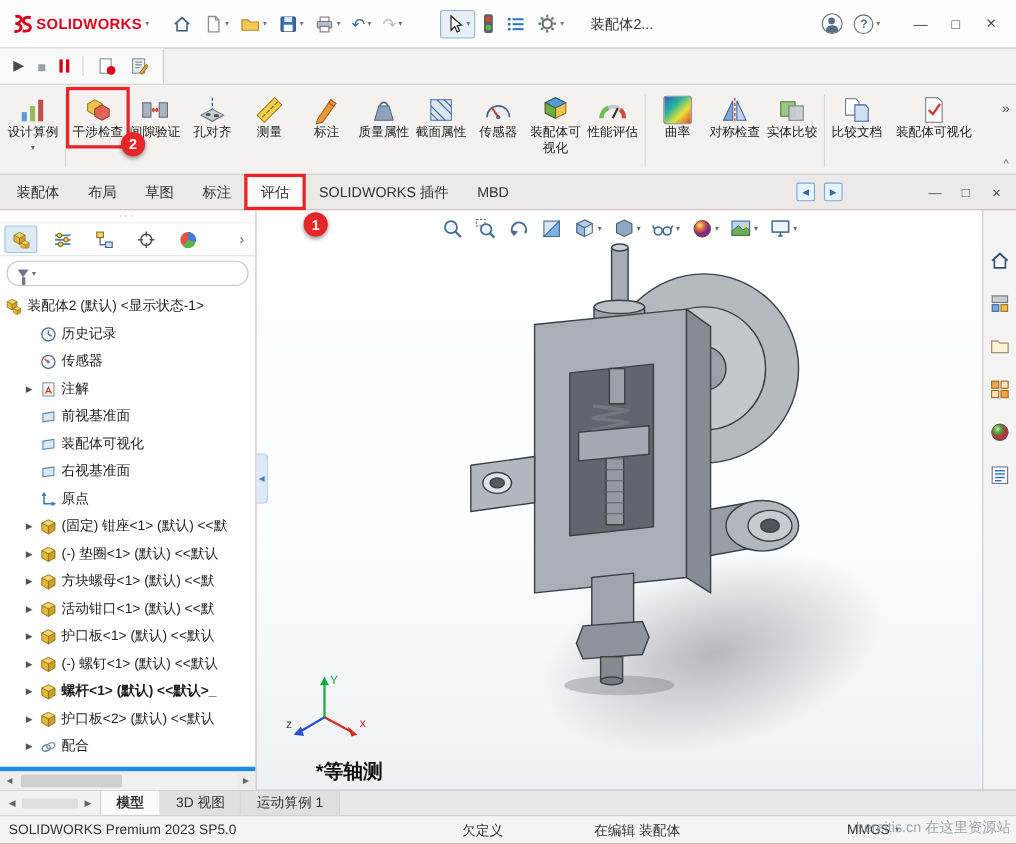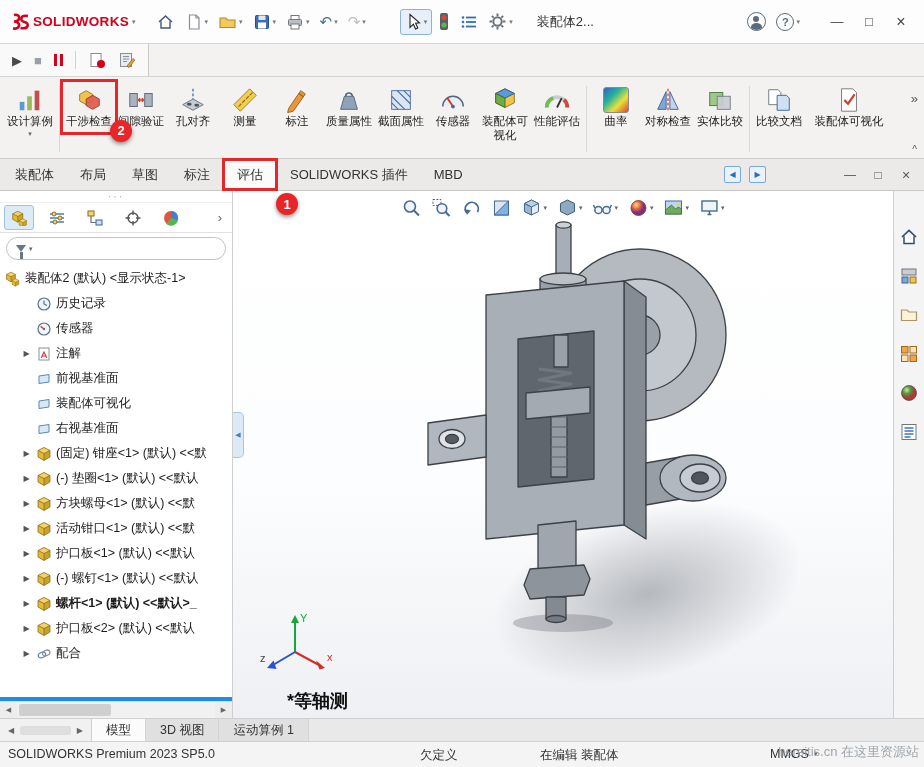--- a/index.html
+++ b/index.html
@@ -101,21 +101,21 @@
 
   .task-pane { width:31px; flex:0 0 auto; border-left:1px solid #cfcfcf; background:#f4f4f4; display:flex; flex-direction:column; align-items:center; padding-top:34px; gap:15px; }
   .tp-btn { width:24px; height:24px; display:flex; align-items:center; justify-content:center; }
 
   
   .bottom-bar { height:23px; flex:0 0 auto; display:flex; align-items:stretch; background:#e9e9e9; border-top:1px solid #cfcfcf; }
   .bb-scroll { width:92px; flex:0 0 auto; display:flex; align-items:center; gap:3px; padding:0 5px; border-right:1px solid #cfcfcf; background:#f1f1f1; }
   .bb-arrow { font-size:8px; color:#666; padding:0 3px; }
   .bb-track { flex:1; height:9px; background:#dedede; border-radius:2px; }
   .btab { padding:0 14px; display:flex; align-items:center; font-size:12.5px; color:#333; border-right:1px solid #d4d4d4; background:#e0e0e0; }
-  .btab.active { background:#fbfbfb; font-weight:normal; }
+  .btab.active { background:#fbfbfb; font-weight:bold; }
 
   
   .statusbar { height:26px; flex:0 0 auto; background:#f4f4f4; border-top:1px solid #d0d0d0; position:relative; font-size:12.5px; color:#333; }
   .sb-item { position:absolute; top:5px; }
   .sb-product { left:8px; }
   .sb-def { left:420px; }
   .sb-edit { left:540px; }
   .sb-units { left:770px; display:flex; align-items:center; gap:5px; }
   .sb-units .caret { font-size:7px; color:#666; }
   .watermark { position:absolute; right:5px; bottom:6px; z-index:60; font-size:13px; color:rgba(145,150,158,.85); pointer-events:none; }
@@ -598,20 +598,27 @@
           <span>装配体可视化</span>
         </div>
         <div class="tree-row child">
           <span class="tw"></span>
           <svg class="ticon">
               <use href="#sym-plane" width="16" height="16"></use>
             </svg>
           <span>右视基准面</span>
         </div>
         <div class="tree-row child">
+          <span class="tw"></span>
+          <svg class="ticon">
+              <use href="#sym-origin" width="16" height="16"></use>
+            </svg>
+          <span>原点</span>
+        </div>
+        <div class="tree-row child">
           <span class="tw">▶</span>
           <svg class="ticon">
               <use href="#sym-part" width="16" height="16"></use>
             </svg>
           <span>(固定) 钳座&lt;1&gt; (默认) &lt;&lt;默</span>
         </div>
         <div class="tree-row child">
           <span class="tw">▶</span>
           <svg class="ticon">
               <use href="#sym-part" width="16" height="16"></use>

